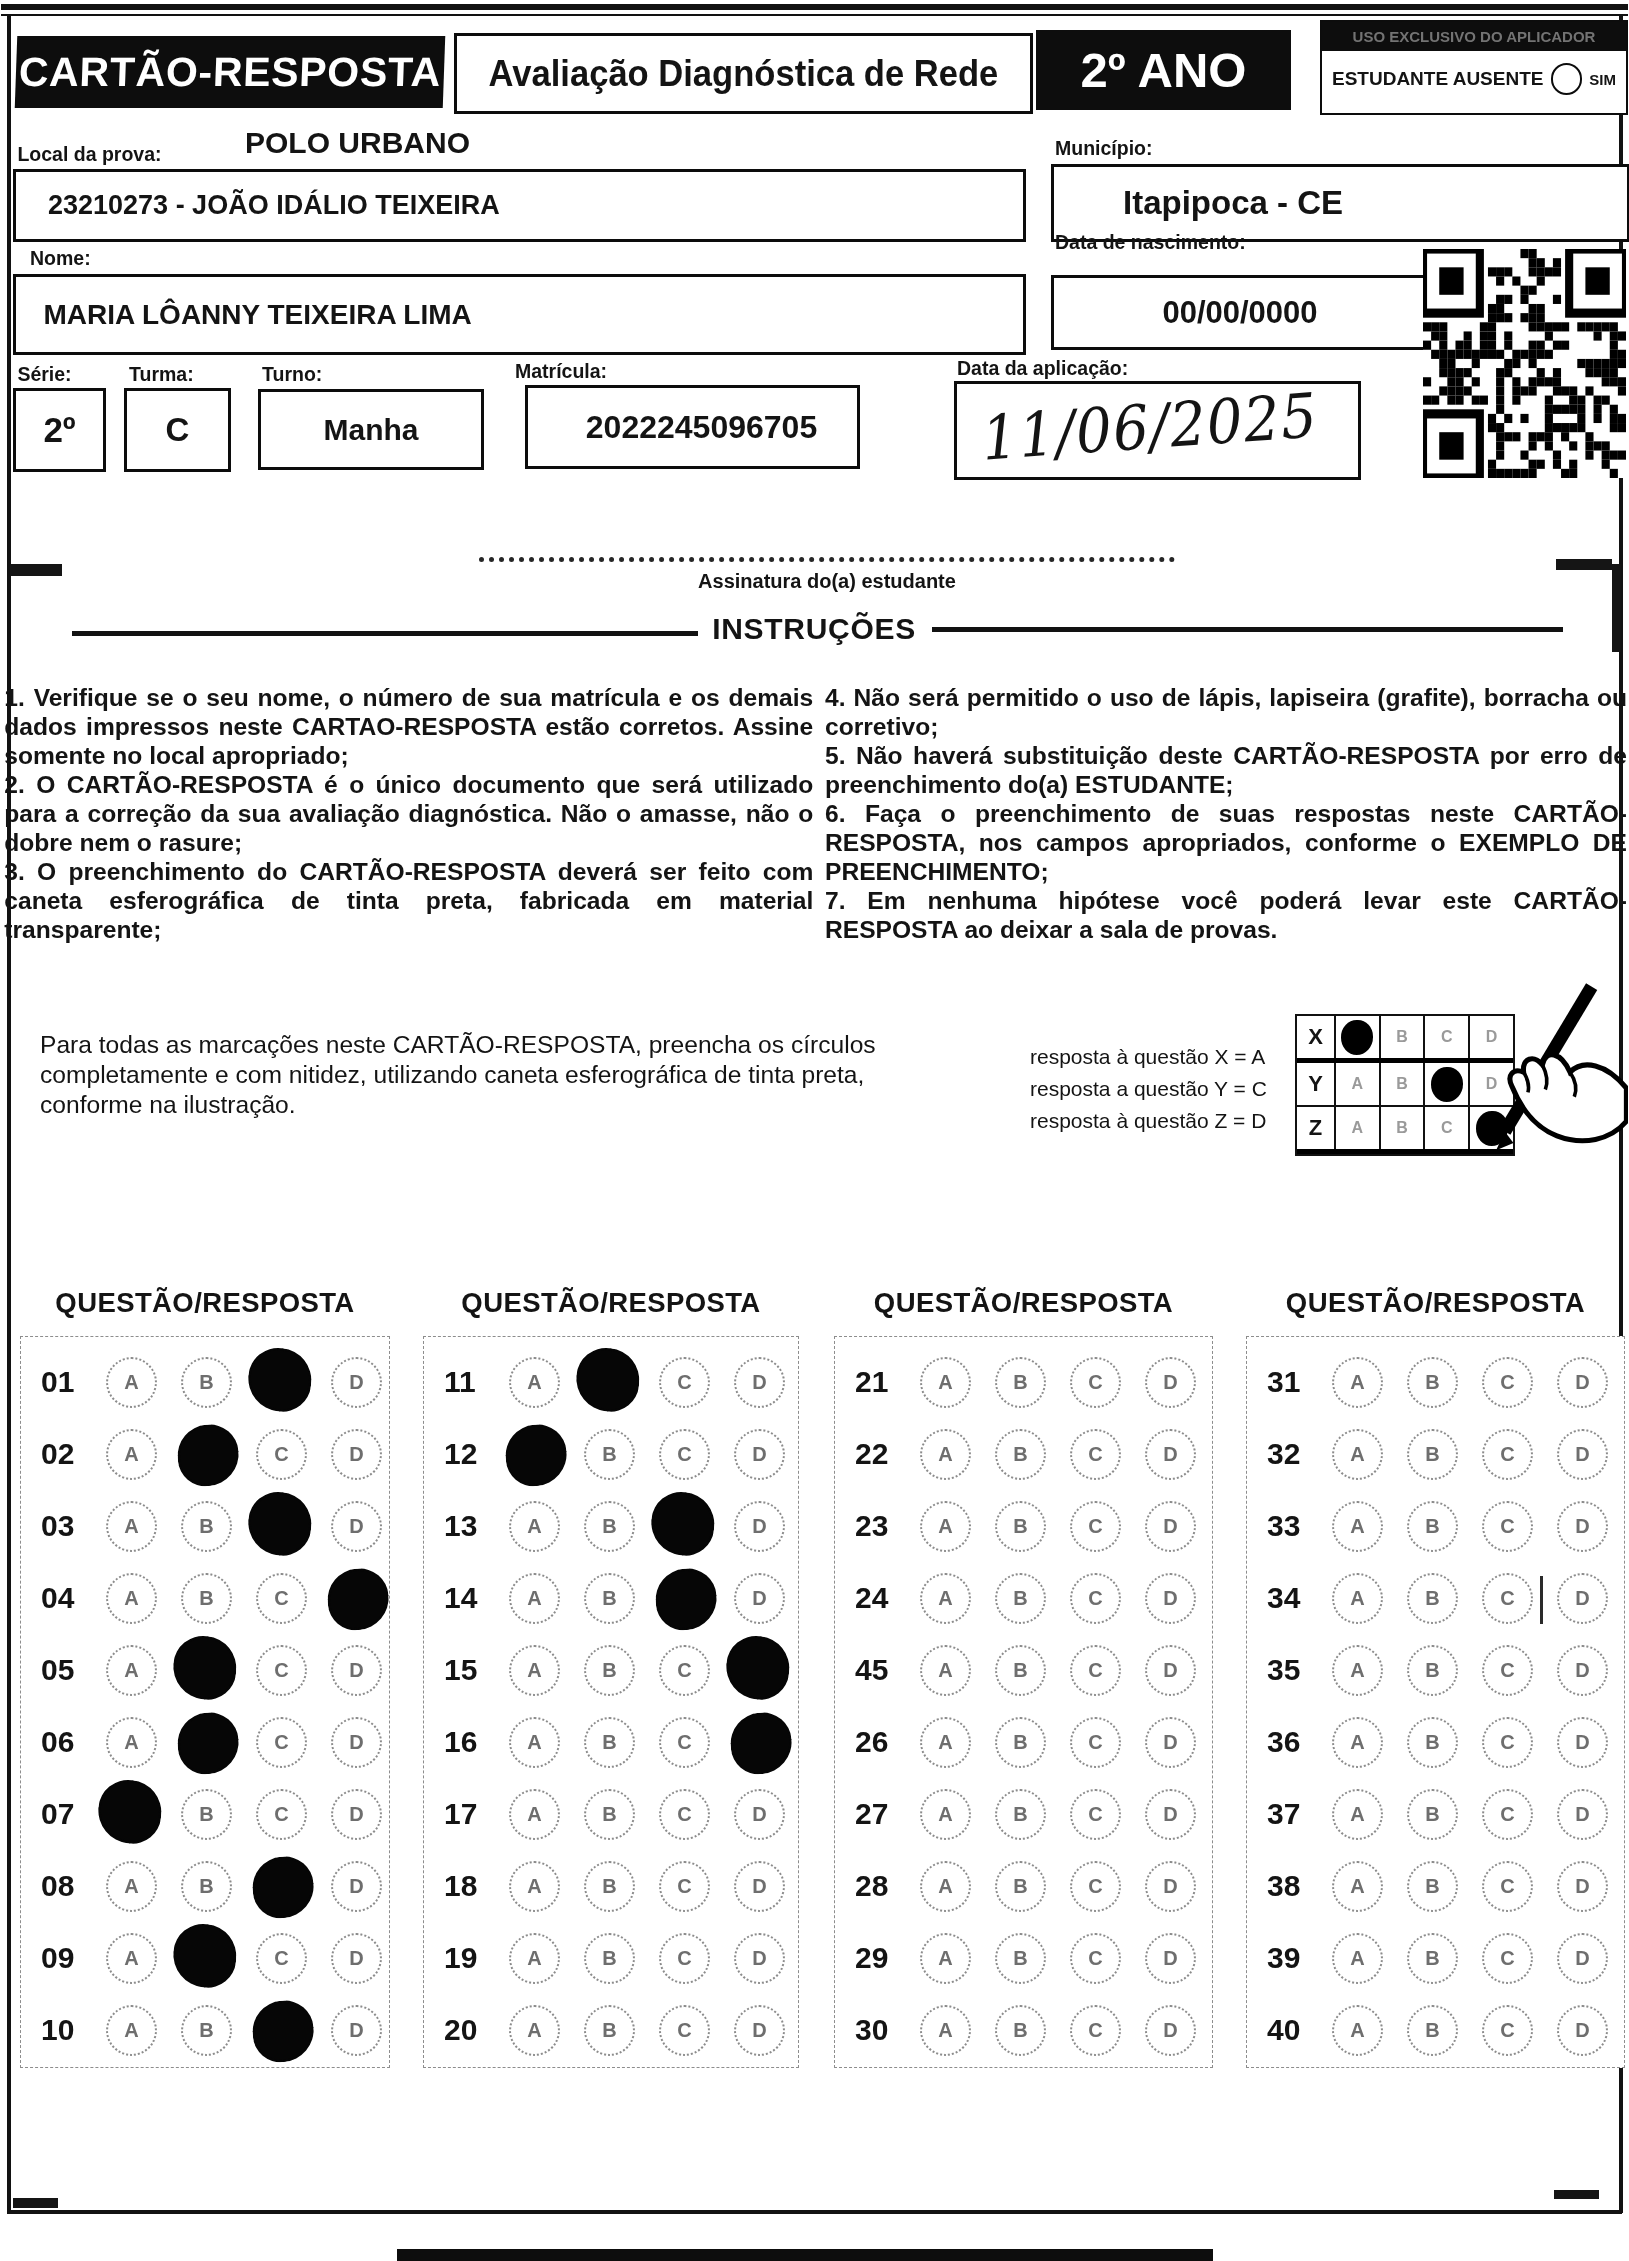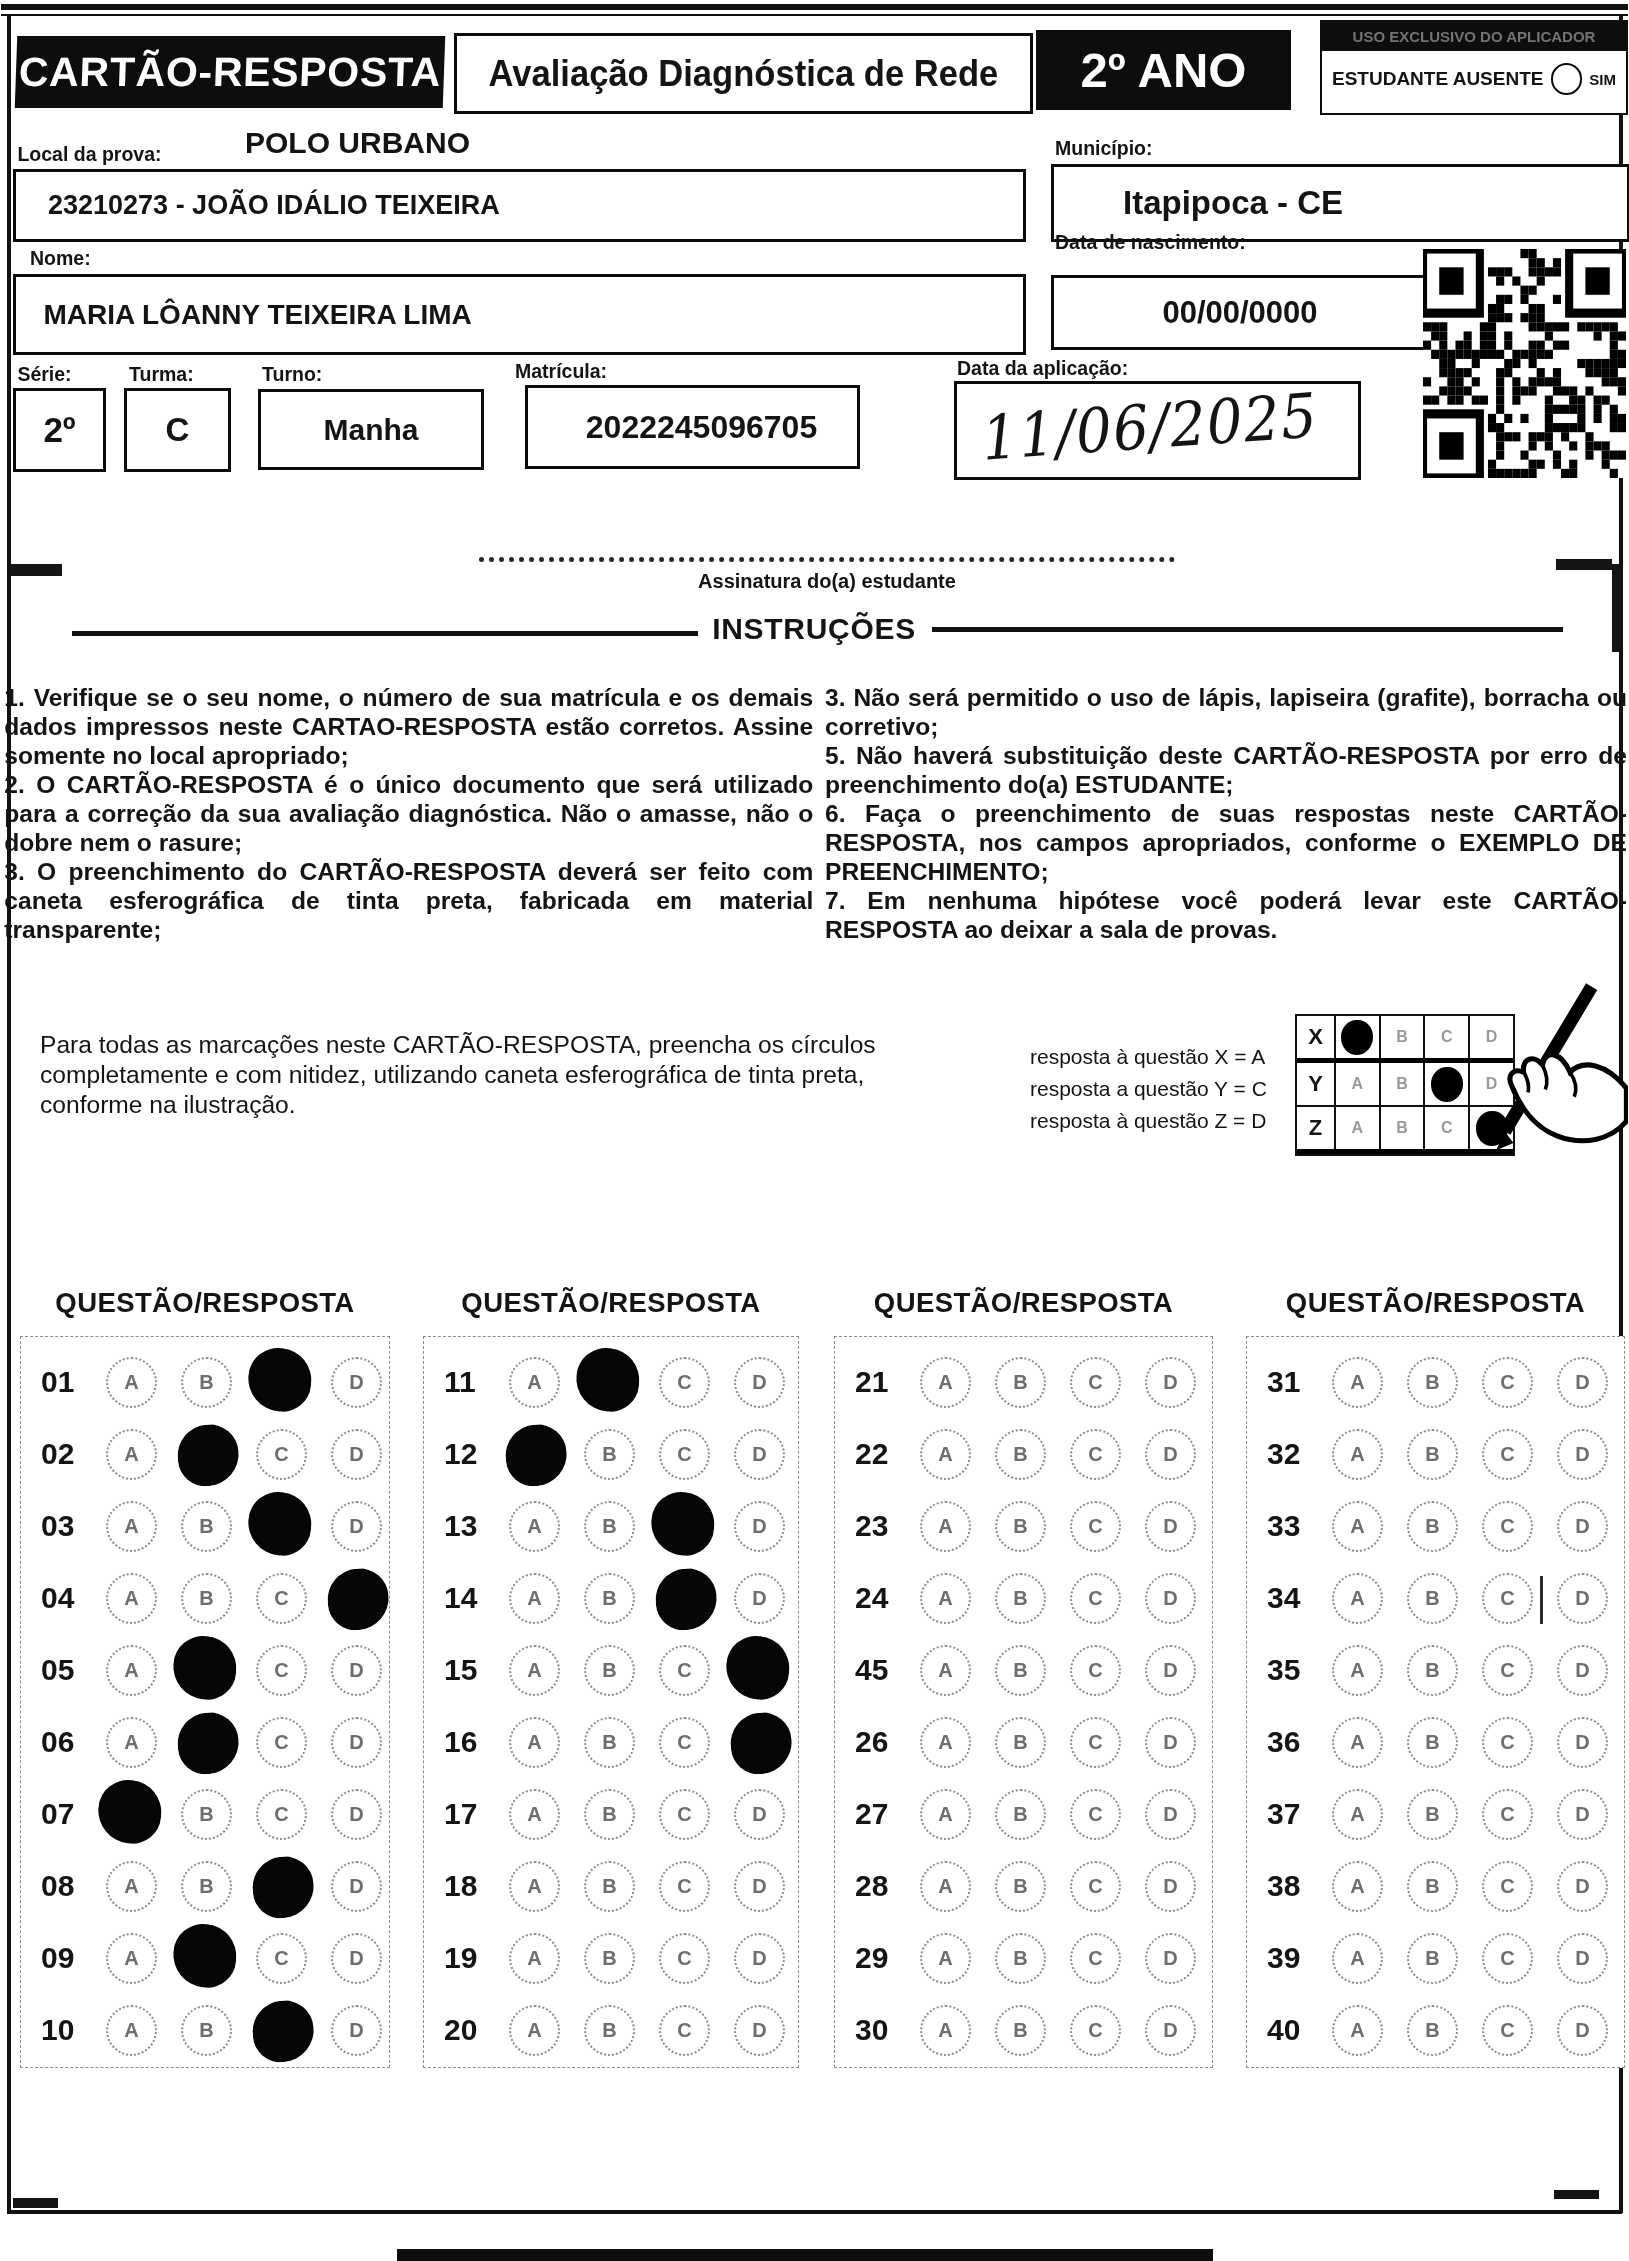--- a/index.html
+++ b/index.html
@@ -375,21 +375,21 @@
   <div class="abs hline" style="left:72px; top:631px; width:626px; height:5px;"></div>
   <div class="abs instr-title" style="left:698px; top:612px; width:232px;">INSTRUÇÕES</div>
   <div class="abs hline" style="left:932px; top:627px; width:631px; height:5px;"></div>
 
   <div class="abs instr-col" style="left:4.3px; top:683px; width:809px;">
       <p>1. Verifique se o seu nome, o número de sua matrícula e os demais dados impressos neste CARTAO-RESPOSTA estão corretos. Assine somente no local apropriado;</p>
       <p>2. O CARTÃO-RESPOSTA é o único documento que será utilizado para a correção da sua avaliação diagnóstica. Não o amasse, não o dobre nem o rasure;</p>
       <p>3. O preenchimento do CARTÃO-RESPOSTA deverá ser feito com caneta esferográfica de tinta preta, fabricada em material transparente;</p>
     </div>
   <div class="abs instr-col" style="left:825px; top:683px; width:802px;">
-      <p>3. Não será permitido o uso de lápis, lapiseira (grafite), borracha ou corretivo;</p>
+      <p>4. Não será permitido o uso de lápis, lapiseira (grafite), borracha ou corretivo;</p>
       <p>5. Não haverá substituição deste CARTÃO-RESPOSTA por erro de preenchimento do(a) ESTUDANTE;</p>
       <p>6. Faça o preenchimento de suas respostas neste CARTÃO-RESPOSTA, nos campos apropriados, conforme o EXEMPLO DE PREENCHIMENTO;</p>
       <p>7. Em nenhuma hipótese você poderá levar este CARTÃO-RESPOSTA ao deixar a sala de provas.</p>
     </div>
 
   <div class="abs fill-par" style="left:40px; top:1030px; width:883px;">Para todas as marcações neste CARTÃO-RESPOSTA, preencha os círculos completamente e com nitidez, utilizando caneta esferográfica de tinta preta, conforme na ilustração.</div>
   <div class="abs legend" style="left:1030px; top:1041px;">
     <div>resposta à questão X = A</div>
     <div>resposta a questão Y = C</div>
     <div>resposta à questão Z = D</div>

